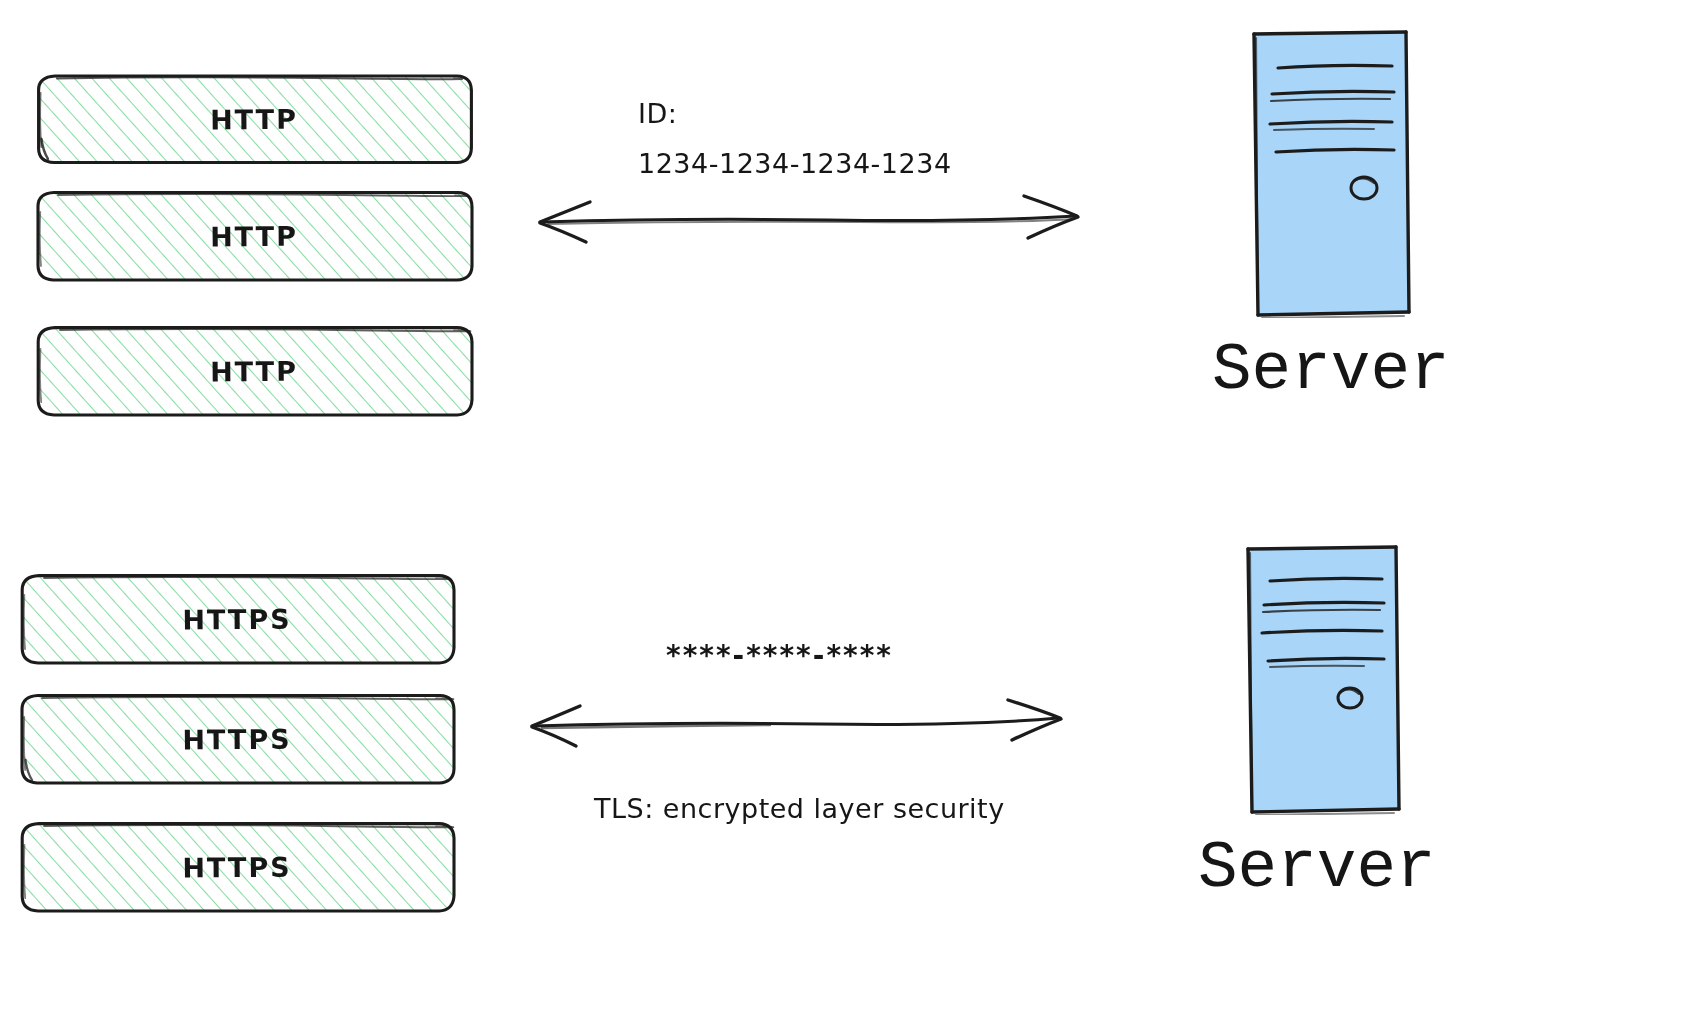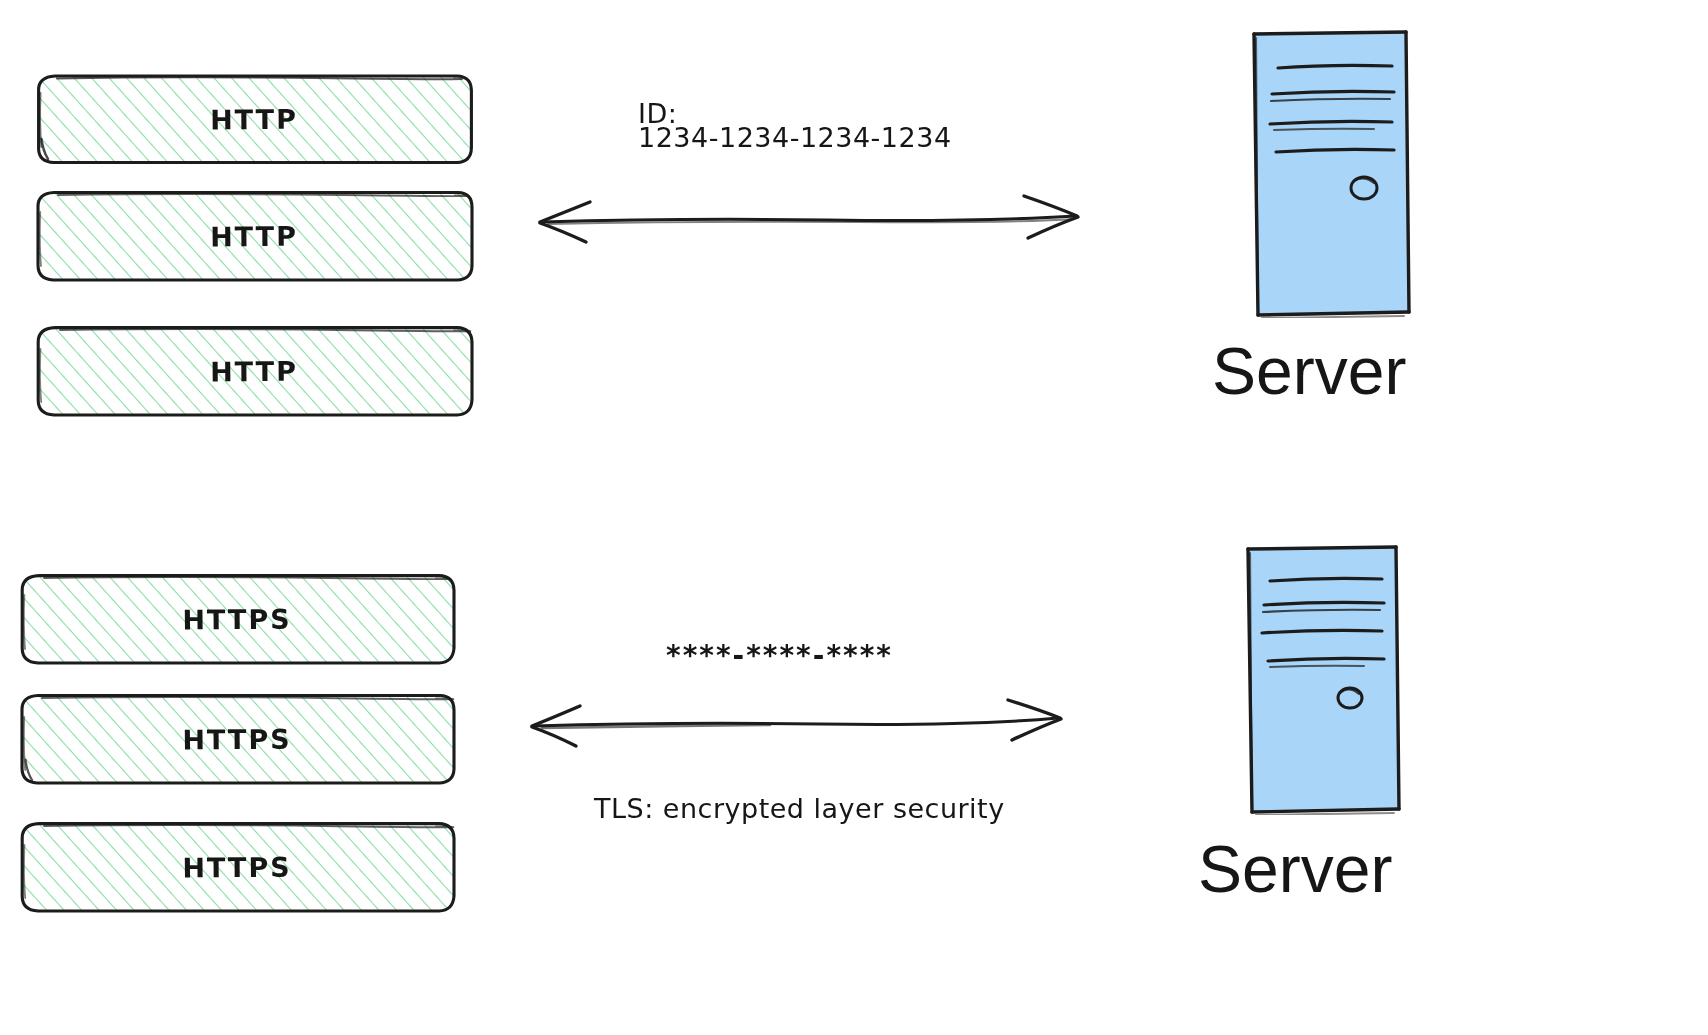--- a/index.html
+++ b/index.html
@@ -82,21 +82,21 @@
     overflow: visible;
   }
 
   
   .server {
     position: absolute;
     overflow: visible;
   }
   .server-label {
     position: absolute;
-    font-family: Liberation Sans, sans-serif;
+    font-family: Liberation Mono, monospace;
     font-size: 66px;
     color: #161616;
     letter-spacing: 0px;
     white-space: nowrap;
   }
 </style>
 </head>
 <body>
 
 <div class="canvas">
@@ -136,21 +136,21 @@
           <path d="M20,2 H424 Q438,2 438,16 V76 Q438,90 424,90 H20 Q4,90 4,76 V16 Q4,3 20,2 Z" fill="url(#hatchA)" stroke="none"></path>
           <path d="M21,2.6 H423 Q437.6,3 438,17 V75 Q437,89.4 423,90 H20 Q4.4,89.2 4.2,75.5 V16.5 Q4.4,3.4 21,2.6" fill="none" stroke="#1c1c1c" stroke-width="3.1" stroke-linecap="round"></path>
           <path d="M26,5 Q160,3.2 320,5.2 T420,5.5" fill="none" stroke="#1c1c1c" stroke-width="1.9" stroke-linecap="round" opacity="0.7"></path>
           <path d="M6.4,24 Q5.1,56 7.2,77" fill="none" stroke="#1c1c1c" stroke-width="1.9" stroke-linecap="round" opacity="0.55"></path>
         </svg>
         <div class="proto-label">HTTP</div>
       </div>
     </div>
 
     <div class="annot annot-line" style="left:638px; top:94px;">ID:</div>
-    <div class="annot annot-line" style="left:638px; top:118px;">1234-1234-1234-1234</div>
+    <div class="annot annot-line" style="left:638px; top:144px;">1234-1234-1234-1234</div>
 
     <div class="arrow-wrap" style="left:528px; top:190px; width:560px; height:70px;">
       <svg width="560" height="70" viewBox="0 0 560 70">
         <path d="M14,32 Q150,28 300,30 T548,26" fill="none" stroke="#1c1c1c" stroke-width="3" stroke-linecap="round"></path>
         <path d="M20,34 Q170,31 330,32 T546,29" fill="none" stroke="#1c1c1c" stroke-width="2" stroke-linecap="round" opacity="0.55"></path>
         <path d="M62,12 Q32,24 12,32" fill="none" stroke="#1c1c1c" stroke-width="3.4" stroke-linecap="round"></path>
         <path d="M58,52 Q32,40 12,33" fill="none" stroke="#1c1c1c" stroke-width="3.4" stroke-linecap="round"></path>
         <path d="M496,6 Q528,17 549,26" fill="none" stroke="#1c1c1c" stroke-width="3.4" stroke-linecap="round"></path>
         <path d="M500,48 Q528,35 550,27" fill="none" stroke="#1c1c1c" stroke-width="3.4" stroke-linecap="round"></path>
       </svg>

